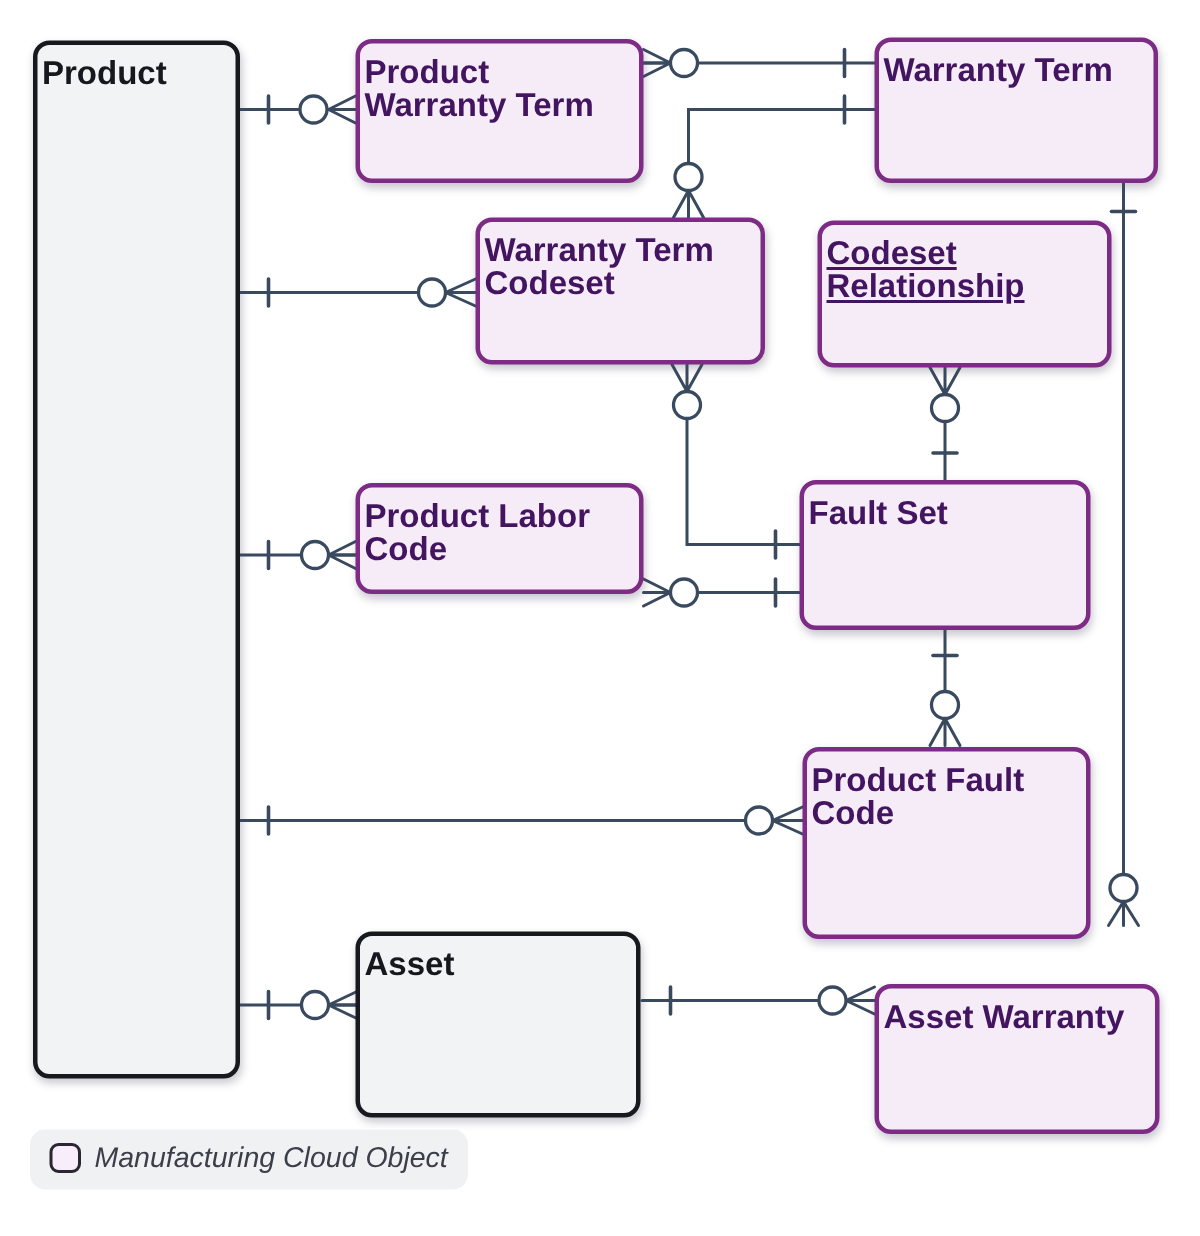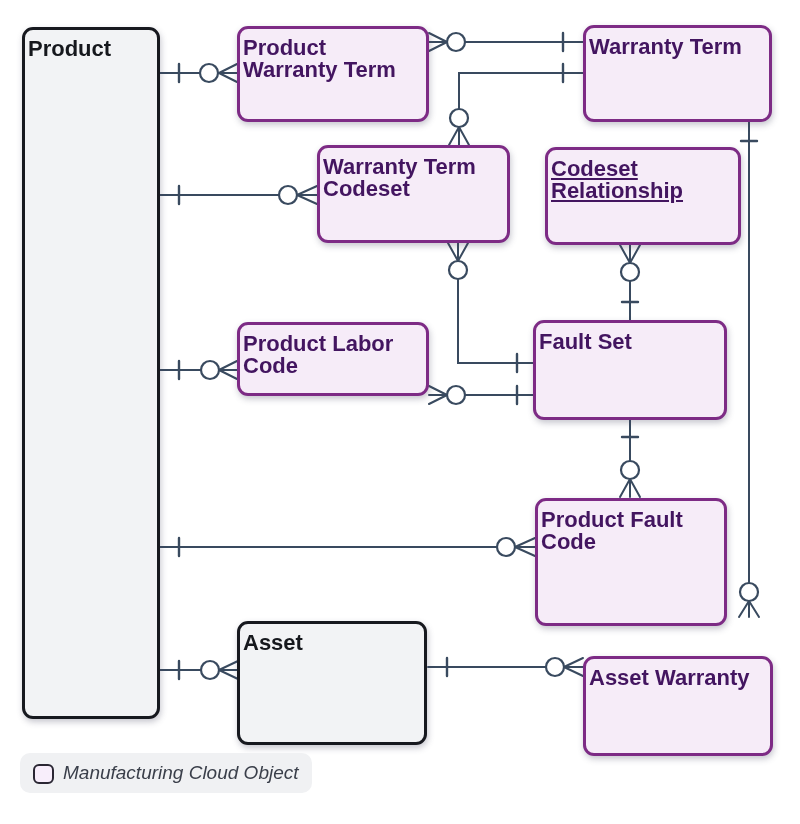--- a/index.html
+++ b/index.html
@@ -21,21 +21,21 @@
   }
   .entity.cloud    { border-color:#7d2b85; background:#f6ecf8; color:#431560; }
   .entity.standard { border-color:#17191f; background:#f2f3f5; color:#16181d; }
   .entity-line { display:block; }
 
   .legend {
     position:absolute; z-index:2; left:20px; top:753px; height:40px;
     display:flex; align-items:center; gap:26px; padding:0 13px;
     background:#f0f1f3; border-radius:10px; width:max-content;
   }
-  .legend-item { display:flex; align-items:flex-end; gap:9px; }
+  .legend-item { display:flex; align-items:flex-start; gap:9px; }
   .swatch {
     display:inline-block; box-sizing:border-box; width:21px; height:20px;
     border:2.5px solid #2a2733; border-radius:6px;
   }
   .swatch.cloud    { background:#f8eefb; }
   .swatch.standard { background:#ffffff; }
   .legend-label { font-style:italic; font-size:19px; color:#3a3f4a; }
 </style>
 </head>
 <body>

